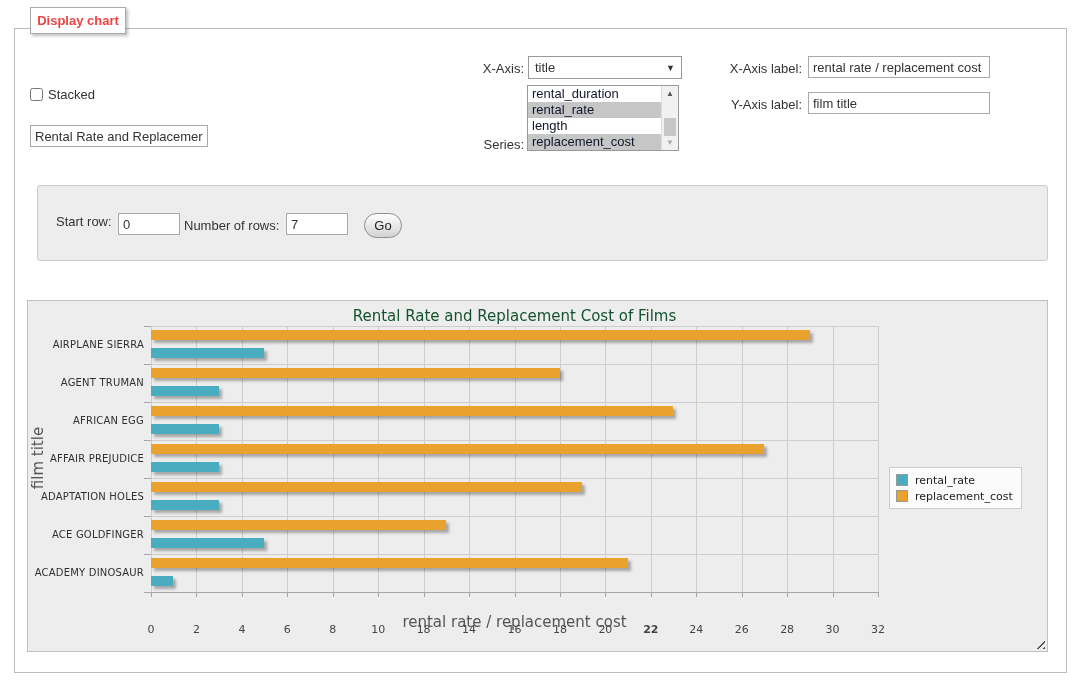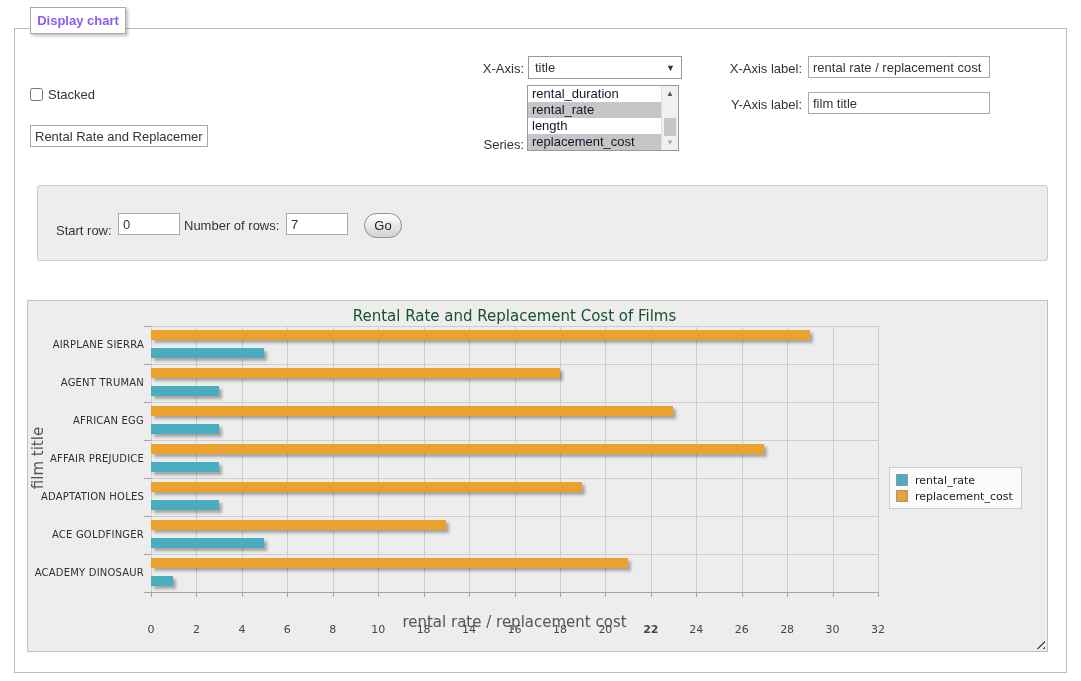--- a/index.html
+++ b/index.html
@@ -3,21 +3,21 @@
 <meta charset="utf-8">
 <style>
   * { margin:0; padding:0; box-sizing:border-box; }
   html,body { width:1081px; height:681px; background:#fff; font-family:"Liberation Sans",sans-serif; font-size:13px; color:#333; }
   .abs { position:absolute; }
   #stage { position:relative; width:1081px; height:681px; overflow:hidden; }
 
   
   #frame { left:14px; top:28px; width:1053px; height:645px; border:1px solid #bdbdbd; background:#fff; }
   #panel-legend { left:30px; top:7px; width:96px; height:27px; background:#fff; border:1px solid #aaa;
-    box-shadow:2px 2px 3px rgba(0,0,0,.25); font-weight:bold; font-size:13px; color:#8b5cf6;
+    box-shadow:2px 2px 3px rgba(0,0,0,.25); font-weight:bold; font-size:13px; color:#ef4444;
     display:flex; align-items:center; justify-content:center; z-index:5; }
 
   
   #chart-type-radios { left:30px; top:55px; display:flex; align-items:center; gap:6px; }
   #chart-type-radios label { display:flex; align-items:center; gap:4px; margin-right:6px; color:#333; }
   input[type=radio], input[type=checkbox] { width:13px; height:13px; accent-color:#444; }
   #stacked-row { left:30px; top:87px; display:flex; align-items:center; gap:5px; }
   .txt { background:#fff; border:1px solid #a9a9a9; height:22px; padding:2px 4px; font-family:"Liberation Sans",sans-serif; font-size:13px; color:#333; }
   #title-input { left:30px; top:125px; width:178px; }
 
@@ -37,21 +37,21 @@
   #sb-thumb { position:absolute; left:2px; right:2px; top:32px; height:18px; background:#c6c6c6; }
 
   #xlabel-caption { left:705px; top:61px; width:97px; text-align:right; }
   #ylabel-caption { left:705px; top:97px; width:97px; text-align:right; }
   #xlabel-input { left:808px; top:56px; width:182px; }
   #ylabel-input { left:808px; top:92px; width:182px; }
 
   
   #rowbox { left:37px; top:185px; width:1011px; height:76px; background:#ededed; border:1px solid #ccc; border-radius:3px; }
   #rowbox .inner { position:absolute; top:27px; left:0; width:100%; height:25px; }
-  #startrow-label { left:18px; top:10px; }
+  #startrow-label { left:18px; top:1px; }
   #startrow-input { left:80px; top:0; width:62px; }
   #numrows-label { left:146px; top:5px; }
   #numrows-input { left:248px; top:0; width:62px; }
   #go-button { left:326px; top:0; width:38px; height:25px; border:1px solid #8e8e8e; border-radius:13px;
     background:linear-gradient(#ffffff,#d2d2d2); font-size:13px; color:#222; display:flex; align-items:center; justify-content:center; cursor:pointer; }
 
   
   #chartbox { left:27px; top:300px; width:1021px; height:352px; background:#ededed; border:1px solid #c0c0c0; font-family:"DejaVu Sans",sans-serif; }
   #chart-title { position:absolute; left:123px; top:6px; width:727px; text-align:center; font-size:15px; color:#14532d; }
   #plot { position:absolute; left:123px; top:25px; width:727px; height:266px; }

